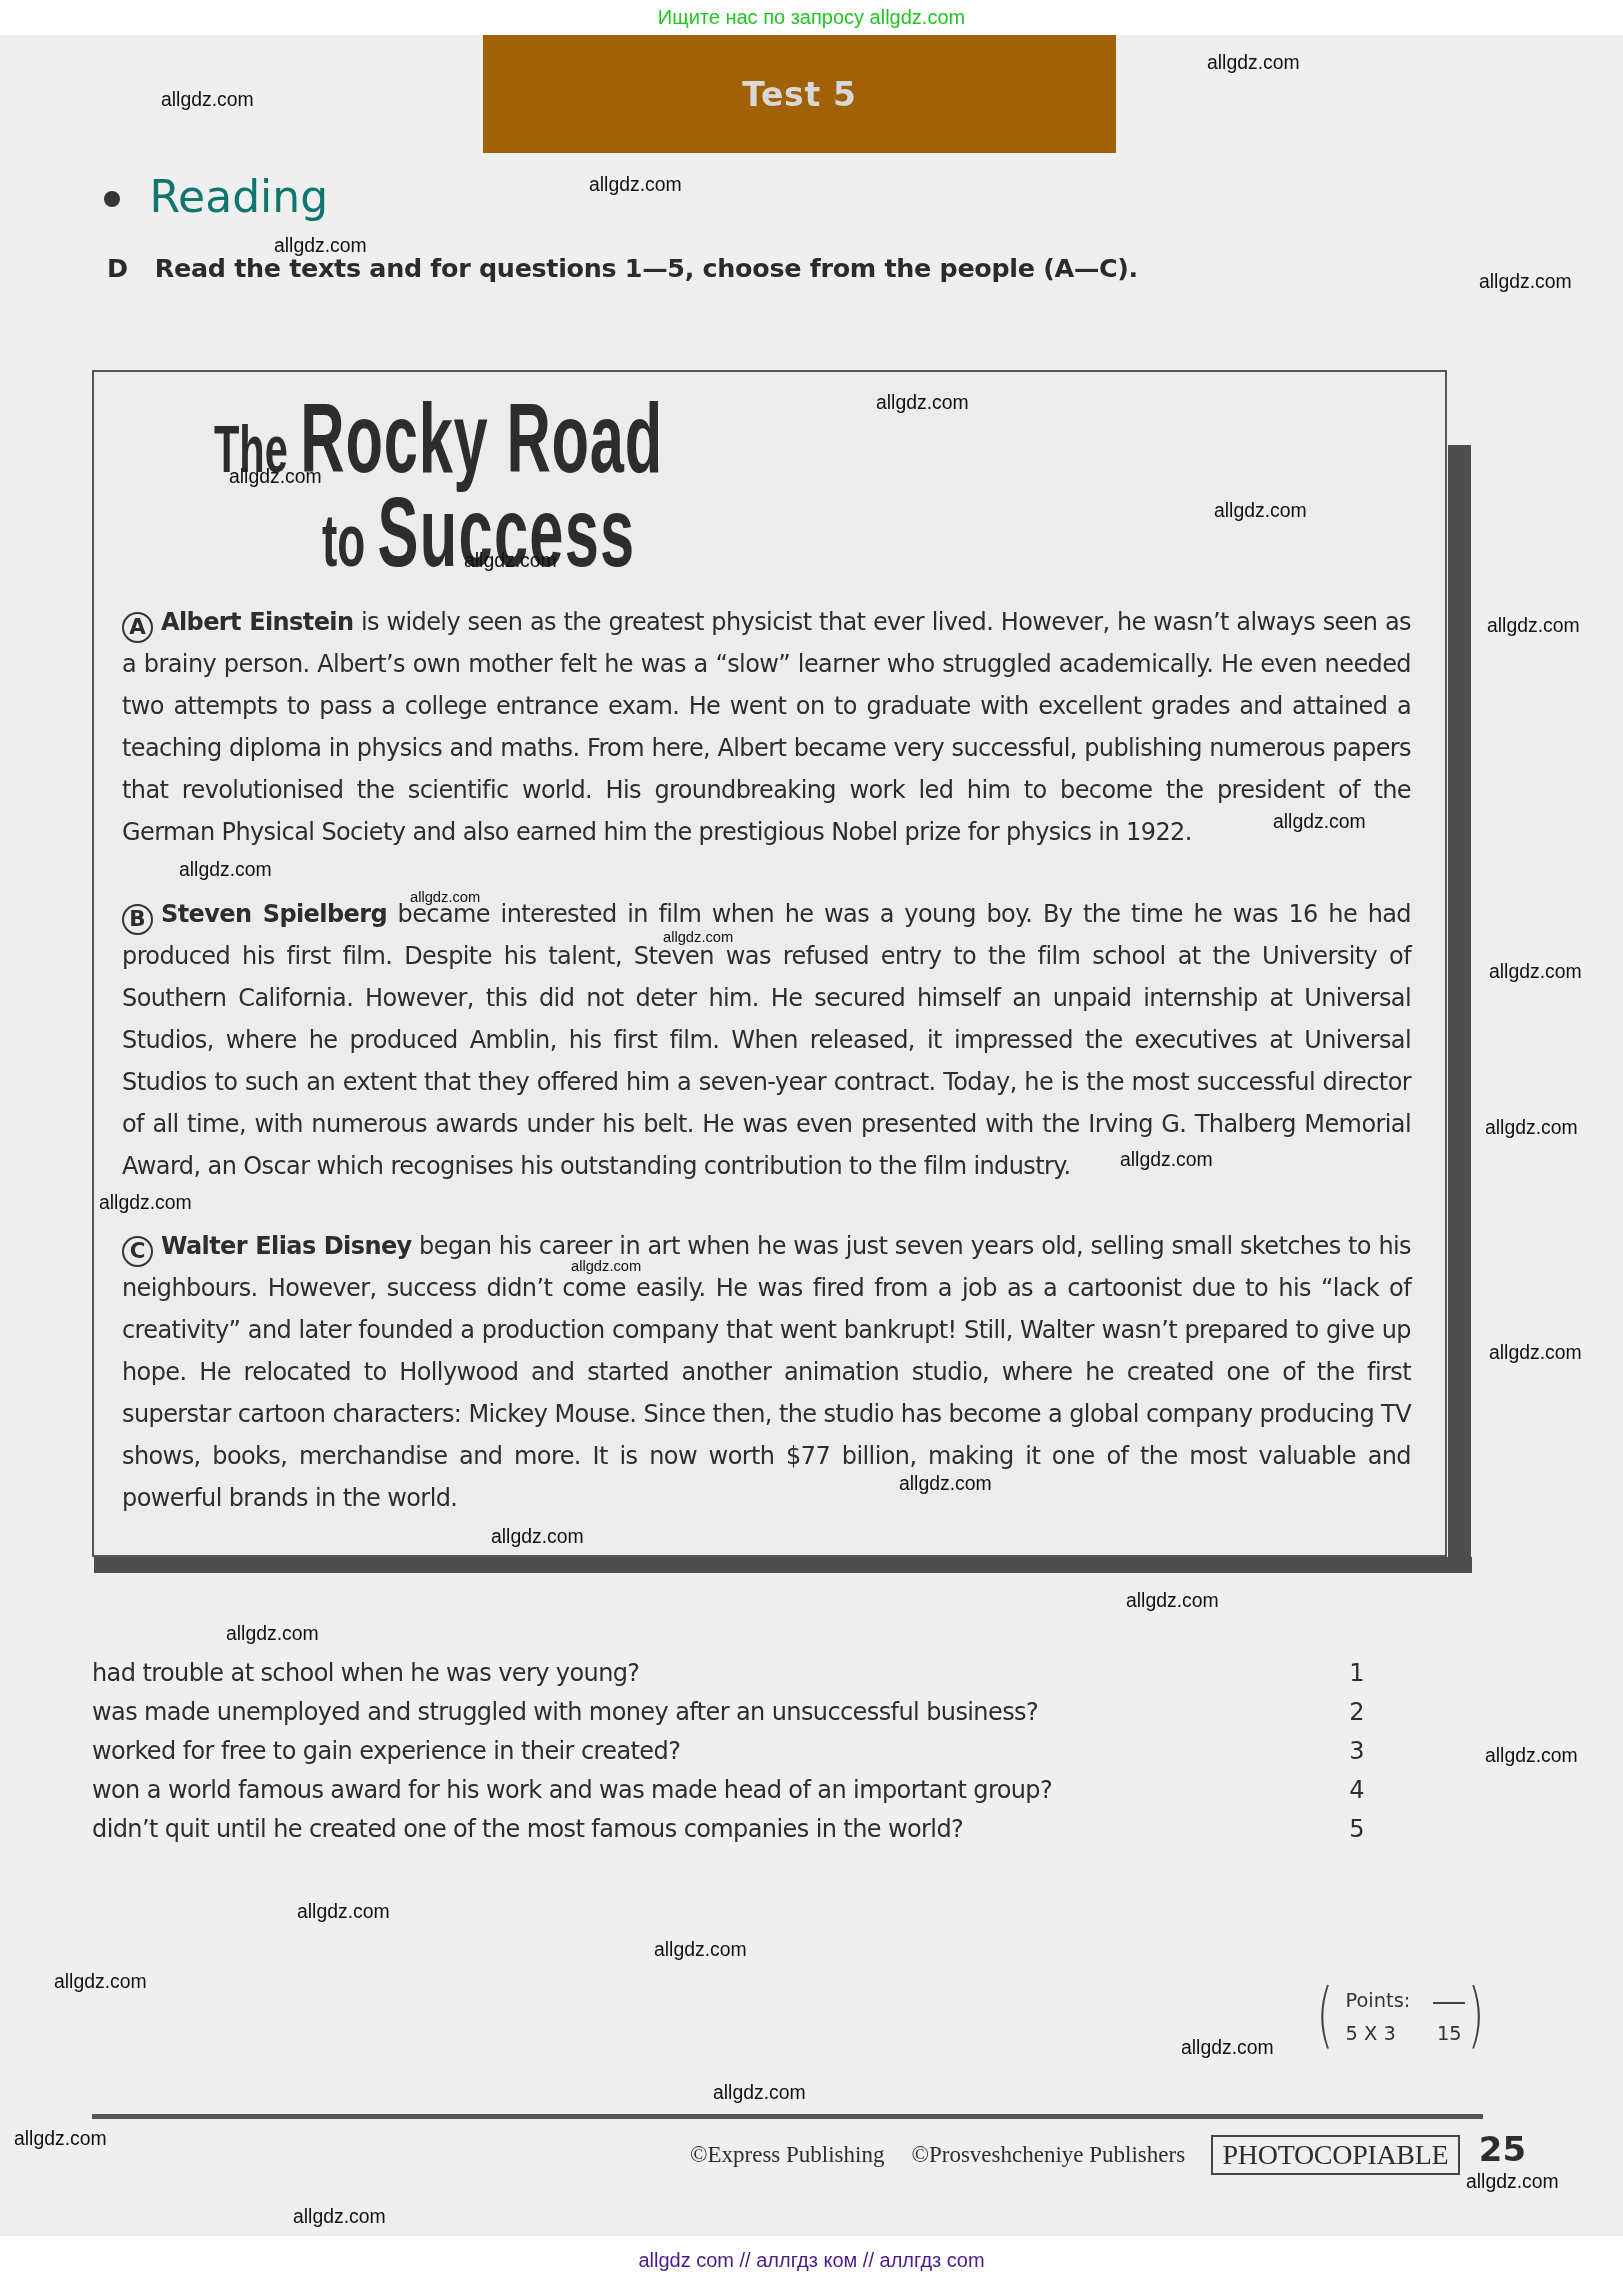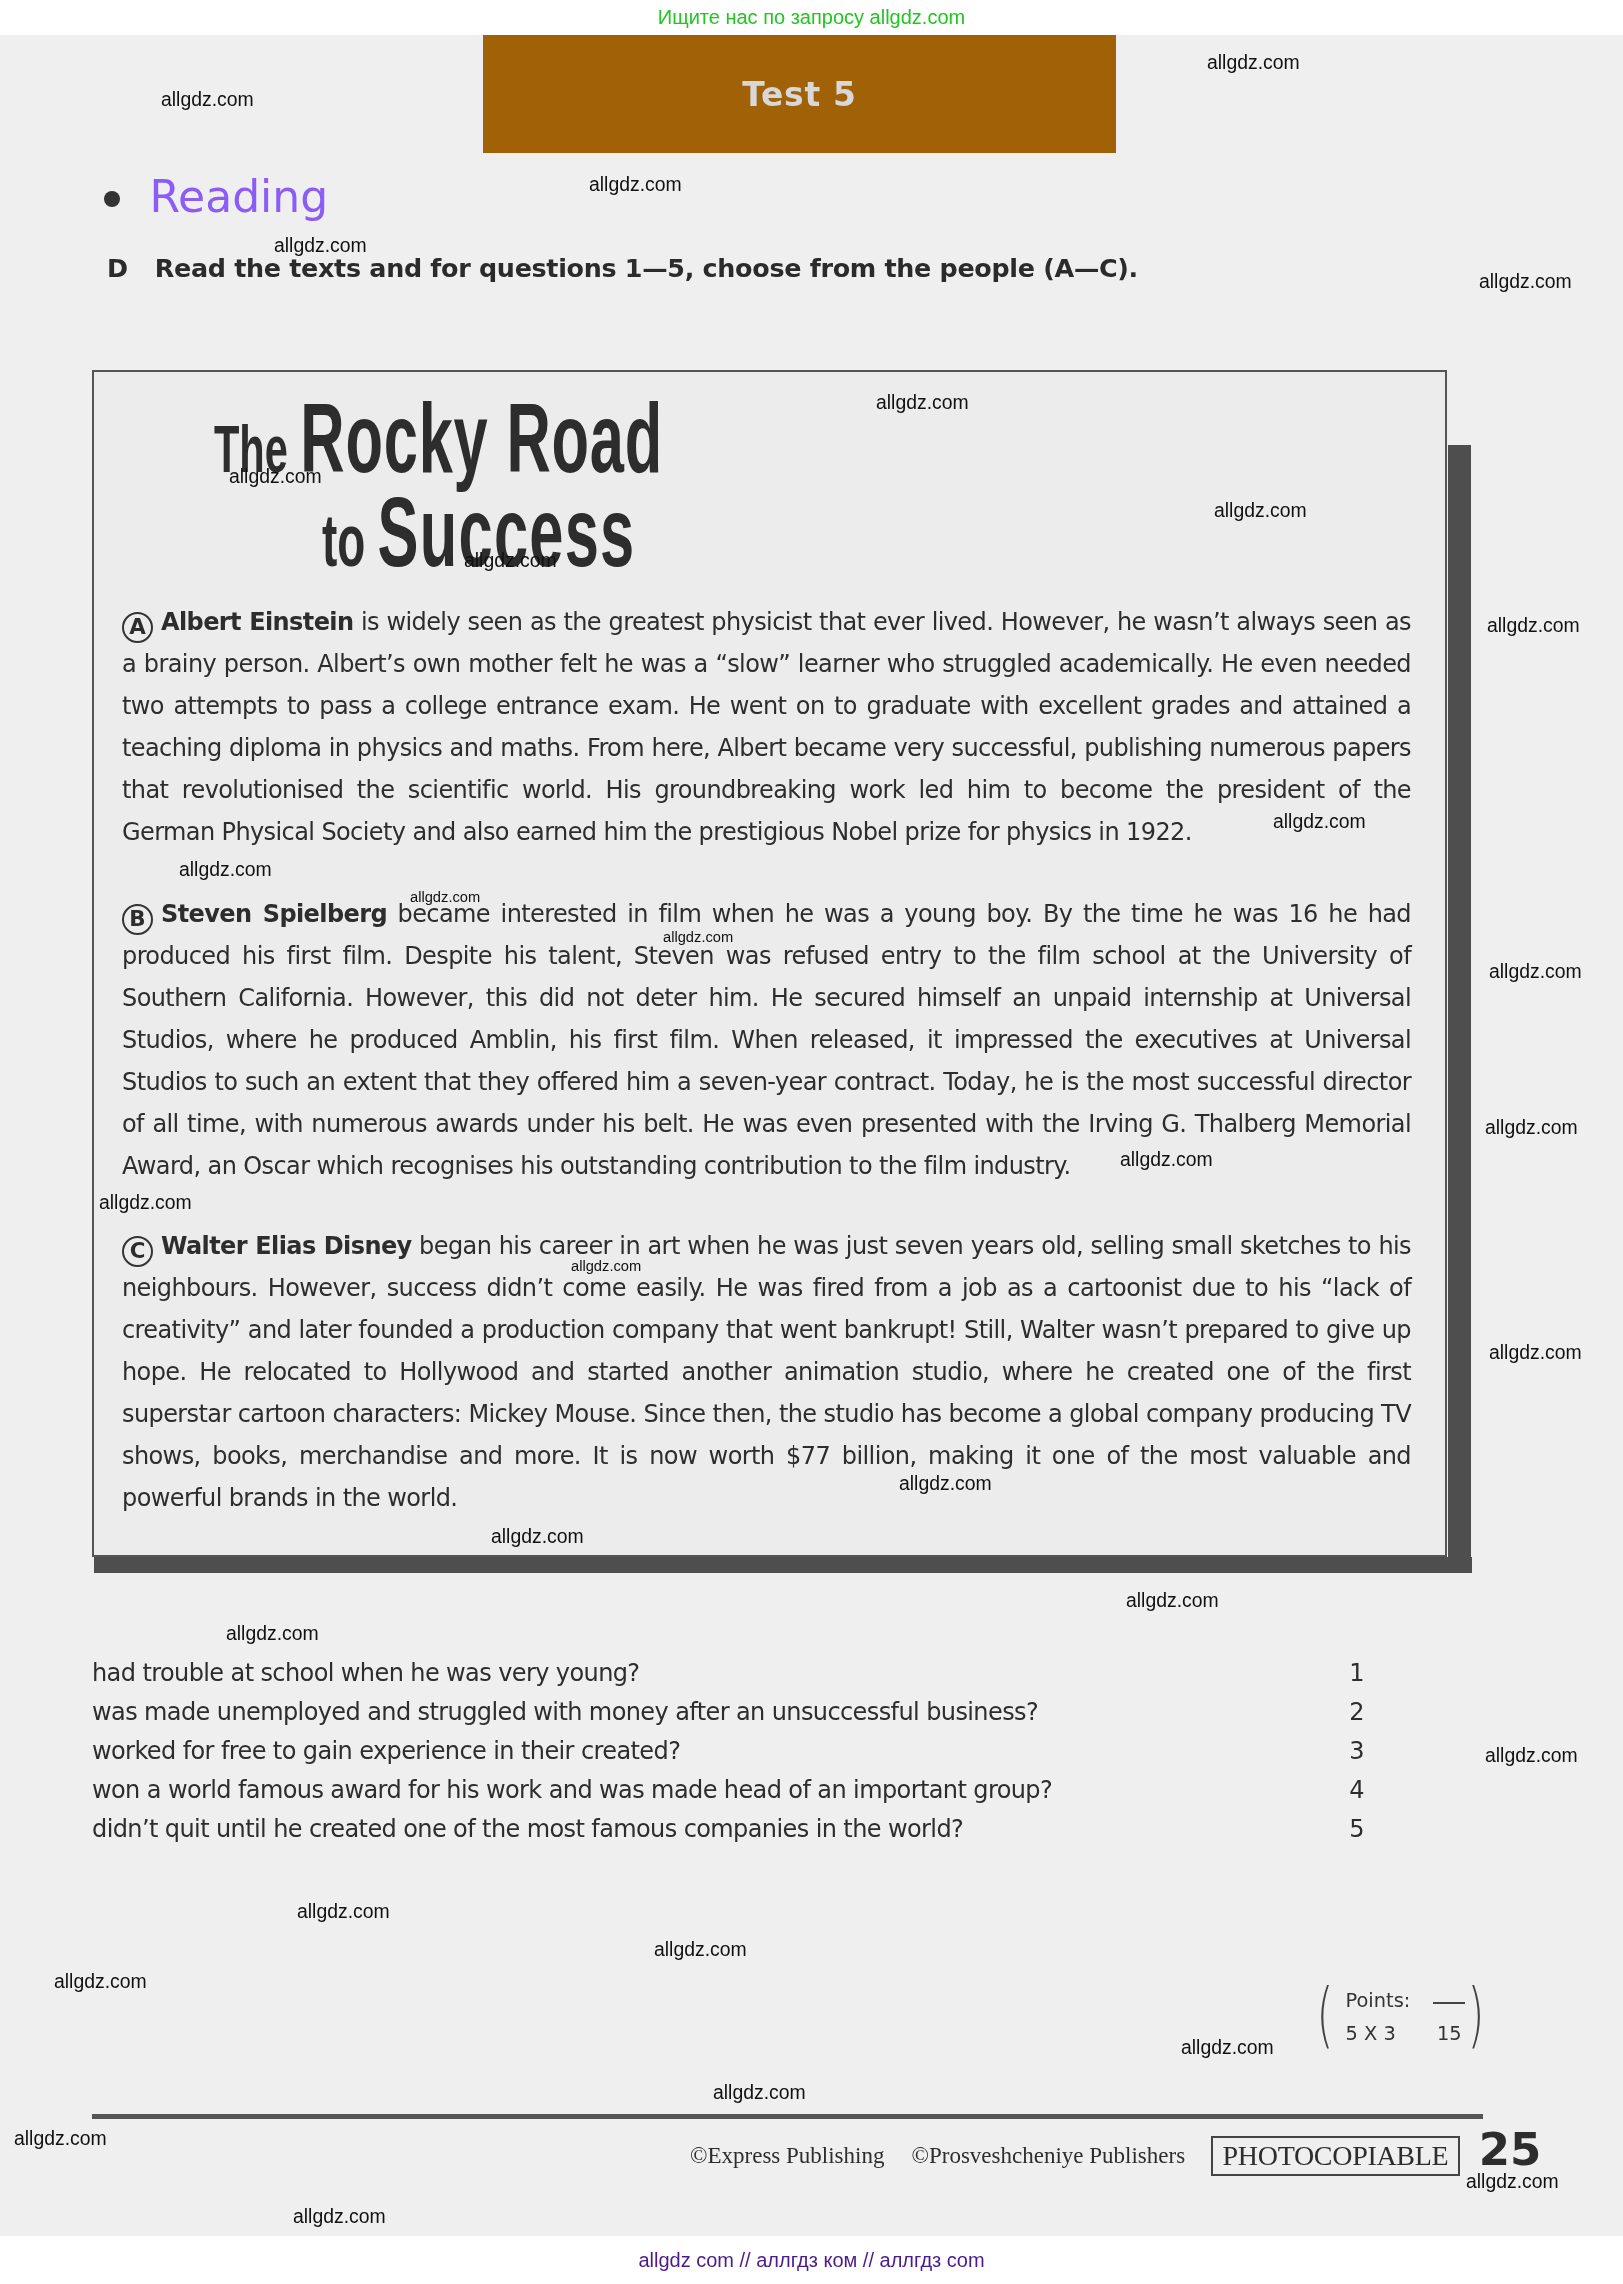--- a/index.html
+++ b/index.html
@@ -29,21 +29,21 @@
     position: absolute; left: 483px; top: 35px; width: 633px; height: 118px;
     background: #a16207;
     display: flex; align-items: center; justify-content: center;
   }
   .test-tab span {
     font-family: "DejaVu Sans", sans-serif; font-weight: bold; font-size: 33px;
     color: #d8d8d8; letter-spacing: 0.7px;
   }
   .section-heading {
     position: absolute; left: 104px; top: 171px;
-    font-family: "DejaVu Sans", sans-serif; font-size: 44px; color: #8b5cf6;
+    font-family: "DejaVu Sans", sans-serif; font-size: 44px; color: #0f766e;
     display: flex; align-items: center;
   }
   .section-heading .bullet {
     width: 16px; height: 16px; border-radius: 50%; background: #333;
     margin-right: 29.5px; margin-top: 4px;
   }
   .instruction {
     position: absolute; left: 107px; top: 253px;
     font-family: "DejaVu Sans", sans-serif; font-weight: bold; font-size: 25.4px;
     color: #2b2b2b; display: flex; gap: 27px; letter-spacing: -0.3px;
@@ -119,21 +119,21 @@
     position: absolute; left: 690px; top: 2135px;
     font-family: "Liberation Serif", serif; font-size: 23px; color: #2d2d2d;
     display: flex; align-items: center;
   }
   .footer .pub1 { margin-right: 27px; font-family: Liberation Serif, serif; }
   .footer .pub2 { margin-right: 26px; }
   .footer .photocopiable {
     border: 2px solid #444; padding: 2px 9.4px; font-size: 28px; letter-spacing: -0.3px;
   }
   .footer .page-num {
-    font-family: "DejaVu Sans", sans-serif; font-weight: bold; font-size: 45px; margin-left: 19px; margin-top: -12px;
+    font-family: "DejaVu Sans", sans-serif; font-weight: bold; font-size: 34px; margin-left: 19px; margin-top: -12px;
   }
   .wm {
     position: absolute; font-family: "Liberation Sans", sans-serif; font-size: 19.4px;
     color: #111; white-space: nowrap;
   }
   .wm.small { font-size: 14.7px; }
 </style>
 </head>
 <body>
 

